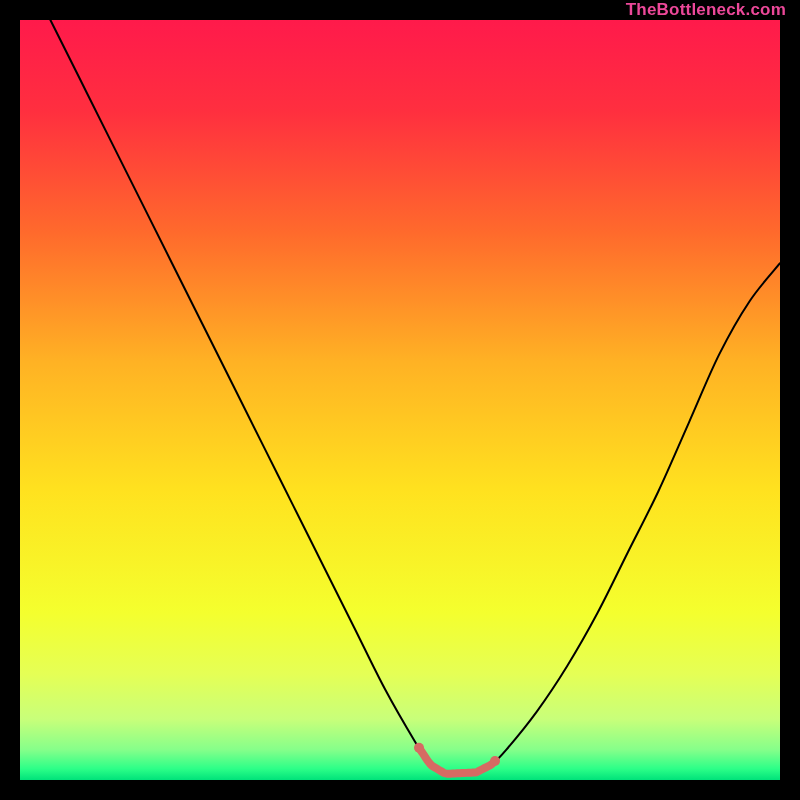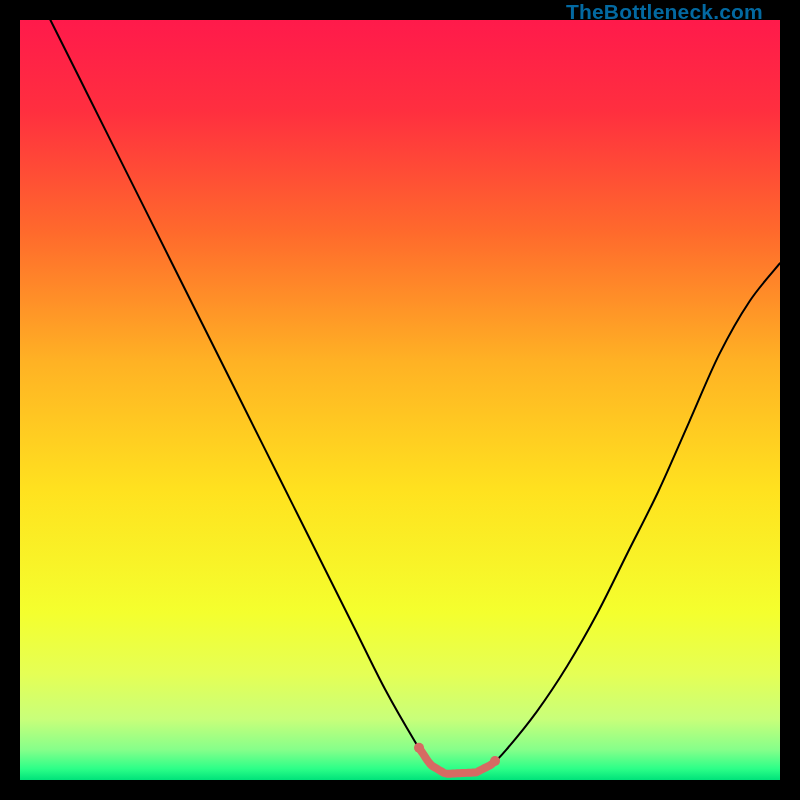--- a/index.html
+++ b/index.html
@@ -22,25 +22,25 @@
     position: absolute;
     left: 20px;
     top: 20px;
     width: 760px;
     height: 760px;
     overflow: hidden;
   }
   .watermark {
     position: absolute;
     top: 0px;
-    right: 37px;
+    right: 14px;
     font-family: Arial, Helvetica, sans-serif;
-    font-size: 21px;
+    font-size: 17px;
     font-weight: bold;
-    color: #0369a1;
+    color: #ec4899;
     letter-spacing: 0.2px;
     z-index: 50;
   }
   svg {
     display: block;
   }
 </style>
 </head>
 <body>
 <div class="frame">

